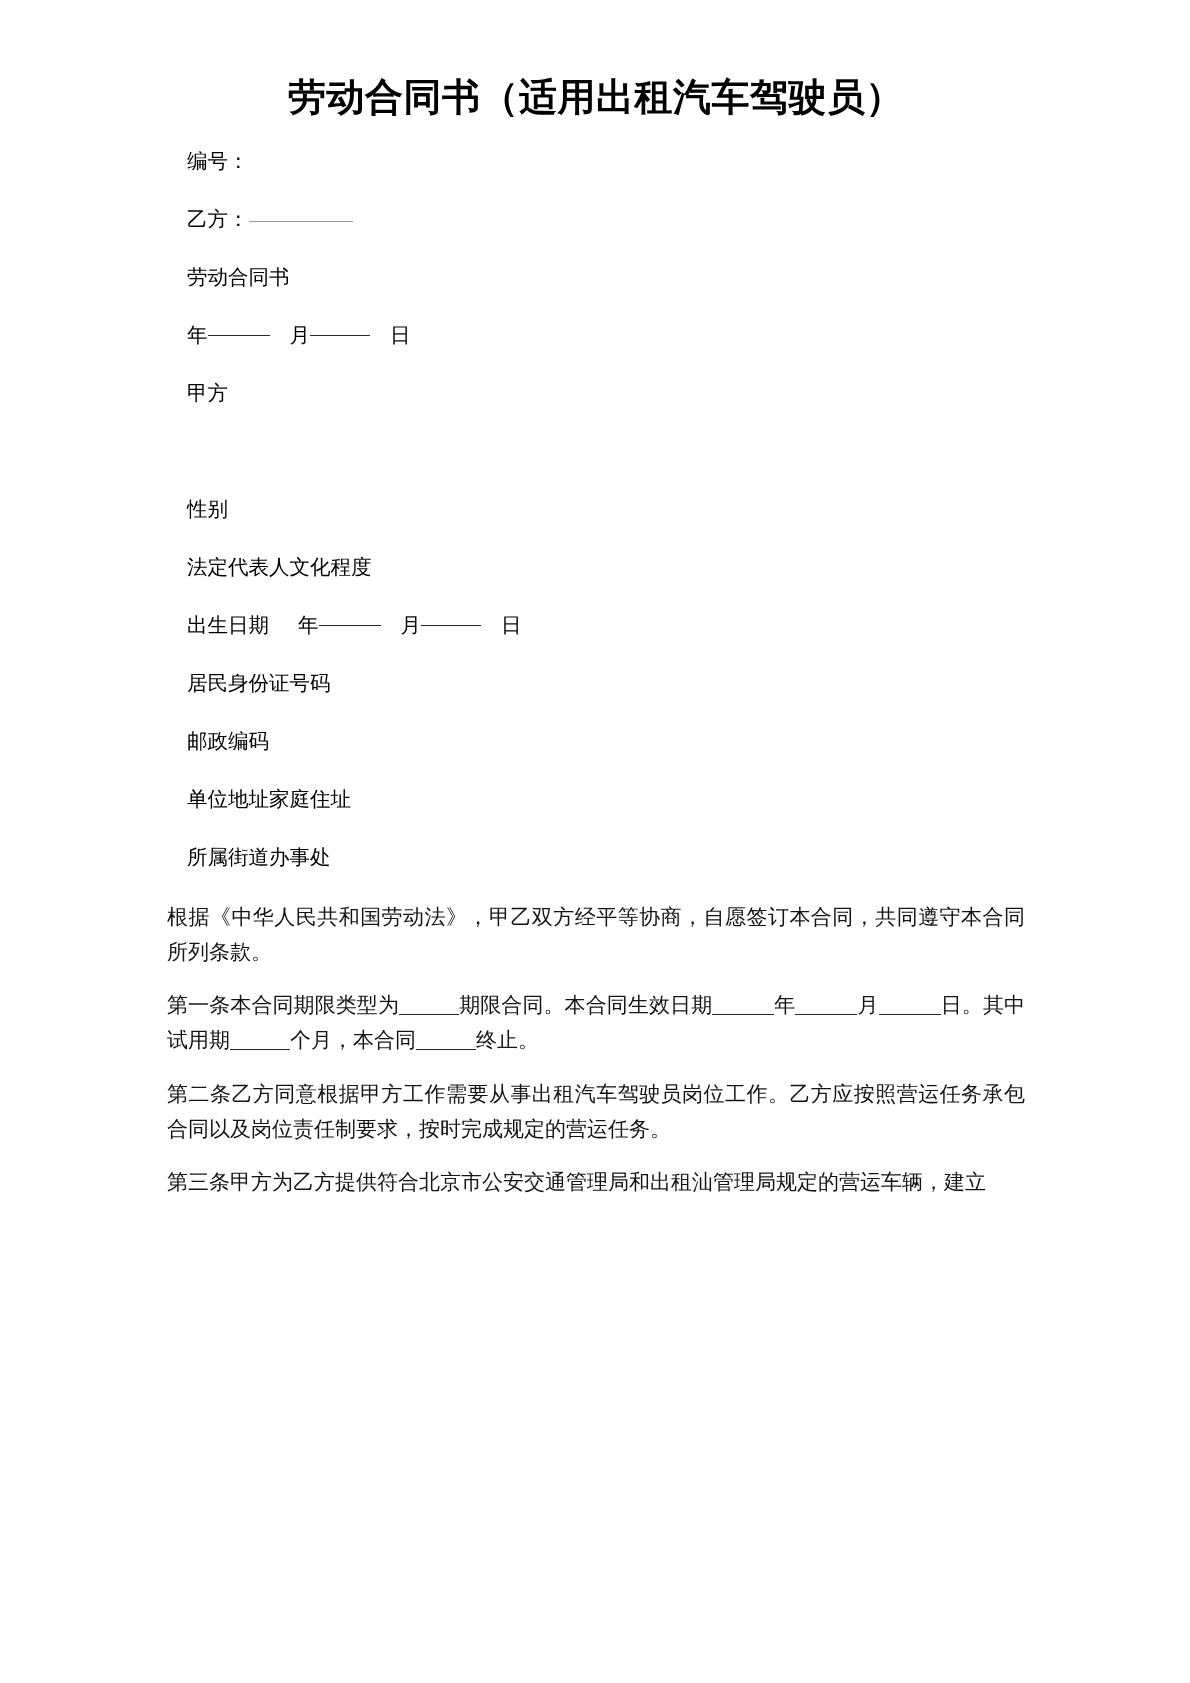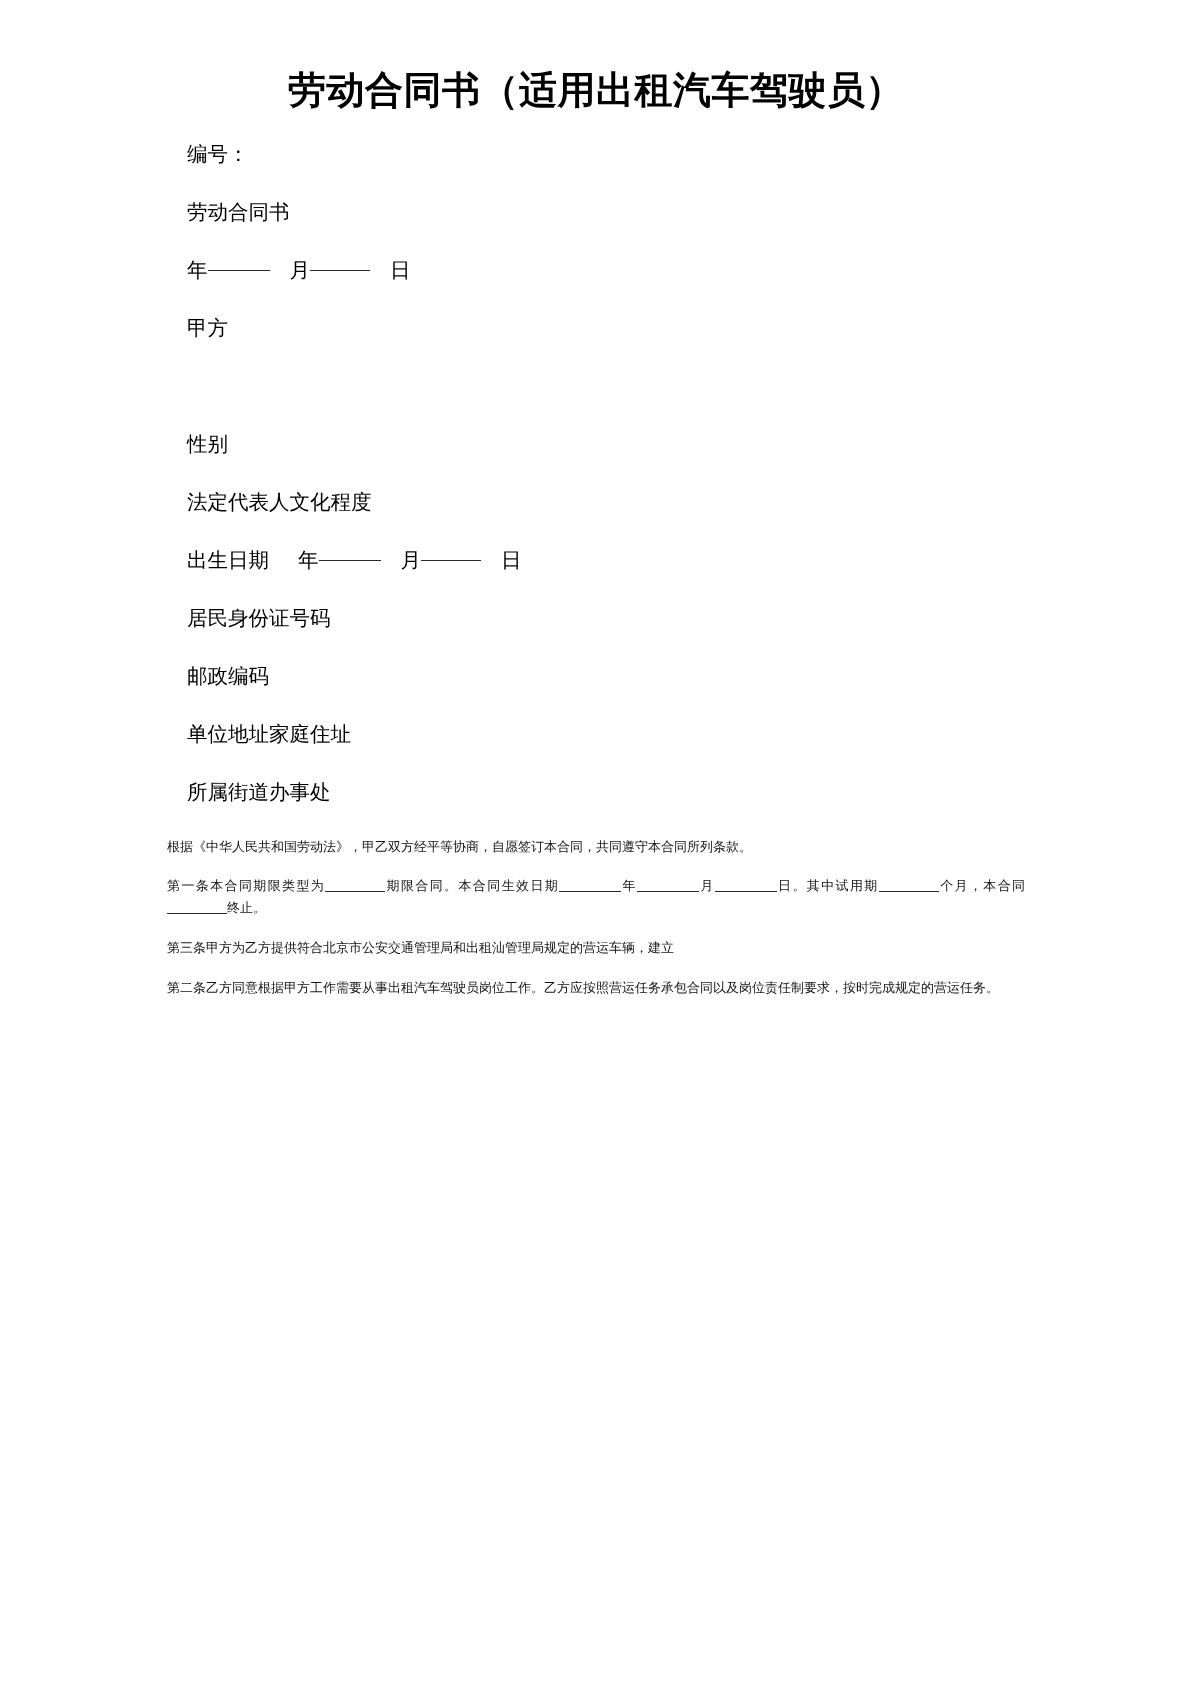--- a/index.html
+++ b/index.html
@@ -24,46 +24,47 @@
     left: 167px;
     top: 0;
     width: 858px;
   }
   .doc-title {
     font-family: "DejaVu Sans", "Liberation Sans", sans-serif;
     font-weight: bold;
     font-size: 38px;
     line-height: 1.2;
     text-align: center;
-    margin: 4px;
+    margin: 11px;
     padding-top: 64px;
     letter-spacing: 0.5px;
     color: #000;
   }
   
   .field-line {
     height: 58px;
     display: flex;
     align-items: flex-start;
   }
   .field-line .txt {
     font-size: 20.5px;
     line-height: 1.4;
     margin-left: 20px;
   }
   .gap-line {
     height: 58px;
   }
   .para {
-    font-size: 13px;
+    font-size: 21px;
     line-height: 1.68;
     margin: 0 0 18px 0;
     text-align: justify;
     text-justify: inter-ideograph;
     color: #141414;
+    font-family: Liberation Mono, monospace;
   }
   .blank-gray {
     display: inline-block;
     border-bottom: 1.5px solid #9a9a9a;
     height: 1em;
     vertical-align: -0.15em;
   }
   .blank-gray.w1 { width: 104px; }
   .blank-dark {
     display: inline-block;
@@ -81,20 +82,24 @@
 <div class="page">
   <div class="content">
 
     <h1 class="doc-title">劳动合同书（适用出租汽车驾驶员）</h1>
 
     <div class="field-line" style="margin-top:26px;">
       <span class="txt">编号：</span>
     </div>
 
 
+    <div class="field-line">
+      <span class="txt">乙方：</span>
+      <span class="blank-gray w1"></span>
+    </div>
 
     <div class="field-line">
       <span class="txt">劳动合同书</span>
     </div>
 
     <div class="field-line">
       <span class="txt">年</span>
       <span class="blank-dark wd"></span>
       <span class="txt">月</span>
       <span class="blank-dark wm"></span>
@@ -142,18 +147,18 @@
     <div class="field-line">
       <span class="txt">所属街道办事处</span>
     </div>
 
     <p class="para">根据《中华人民共和国劳动法》，甲乙双方经平等协商，自愿签订本合同，共同遵守本合同所列条款。</p>
 
     <p class="para">
       <span>第一条本合同期限类型为</span><span class="blank-dark wm"></span><span>期限合同。本合同生效日期</span><span class="blank-dark wd"></span><span>年</span><span class="blank-dark wd"></span><span>月</span><span class="blank-dark wd"></span><span>日。</span><span>其中试用期</span><span class="blank-dark wm"></span><span>个月，本合同</span><span class="blank-dark wm"></span><span>终止。</span>
     </p>
 
+    <p class="para">第二条乙方同意根据甲方工作需要从事出租汽车驾驶员岗位工作。乙方应按照营运任务承包合同以及岗位责任制要求，按时完成规定的营运任务。</p>
+
     <p class="para">第三条甲方为乙方提供符合北京市公安交通管理局和出租汕管理局规定的营运车辆，建立</p>
-
-    <p class="para">第二条乙方同意根据甲方工作需要从事出租汽车驾驶员岗位工作。乙方应按照营运任务承包合同以及岗位责任制要求，按时完成规定的营运任务。</p>
 
   </div>
 </div>
 
 </body></html>

